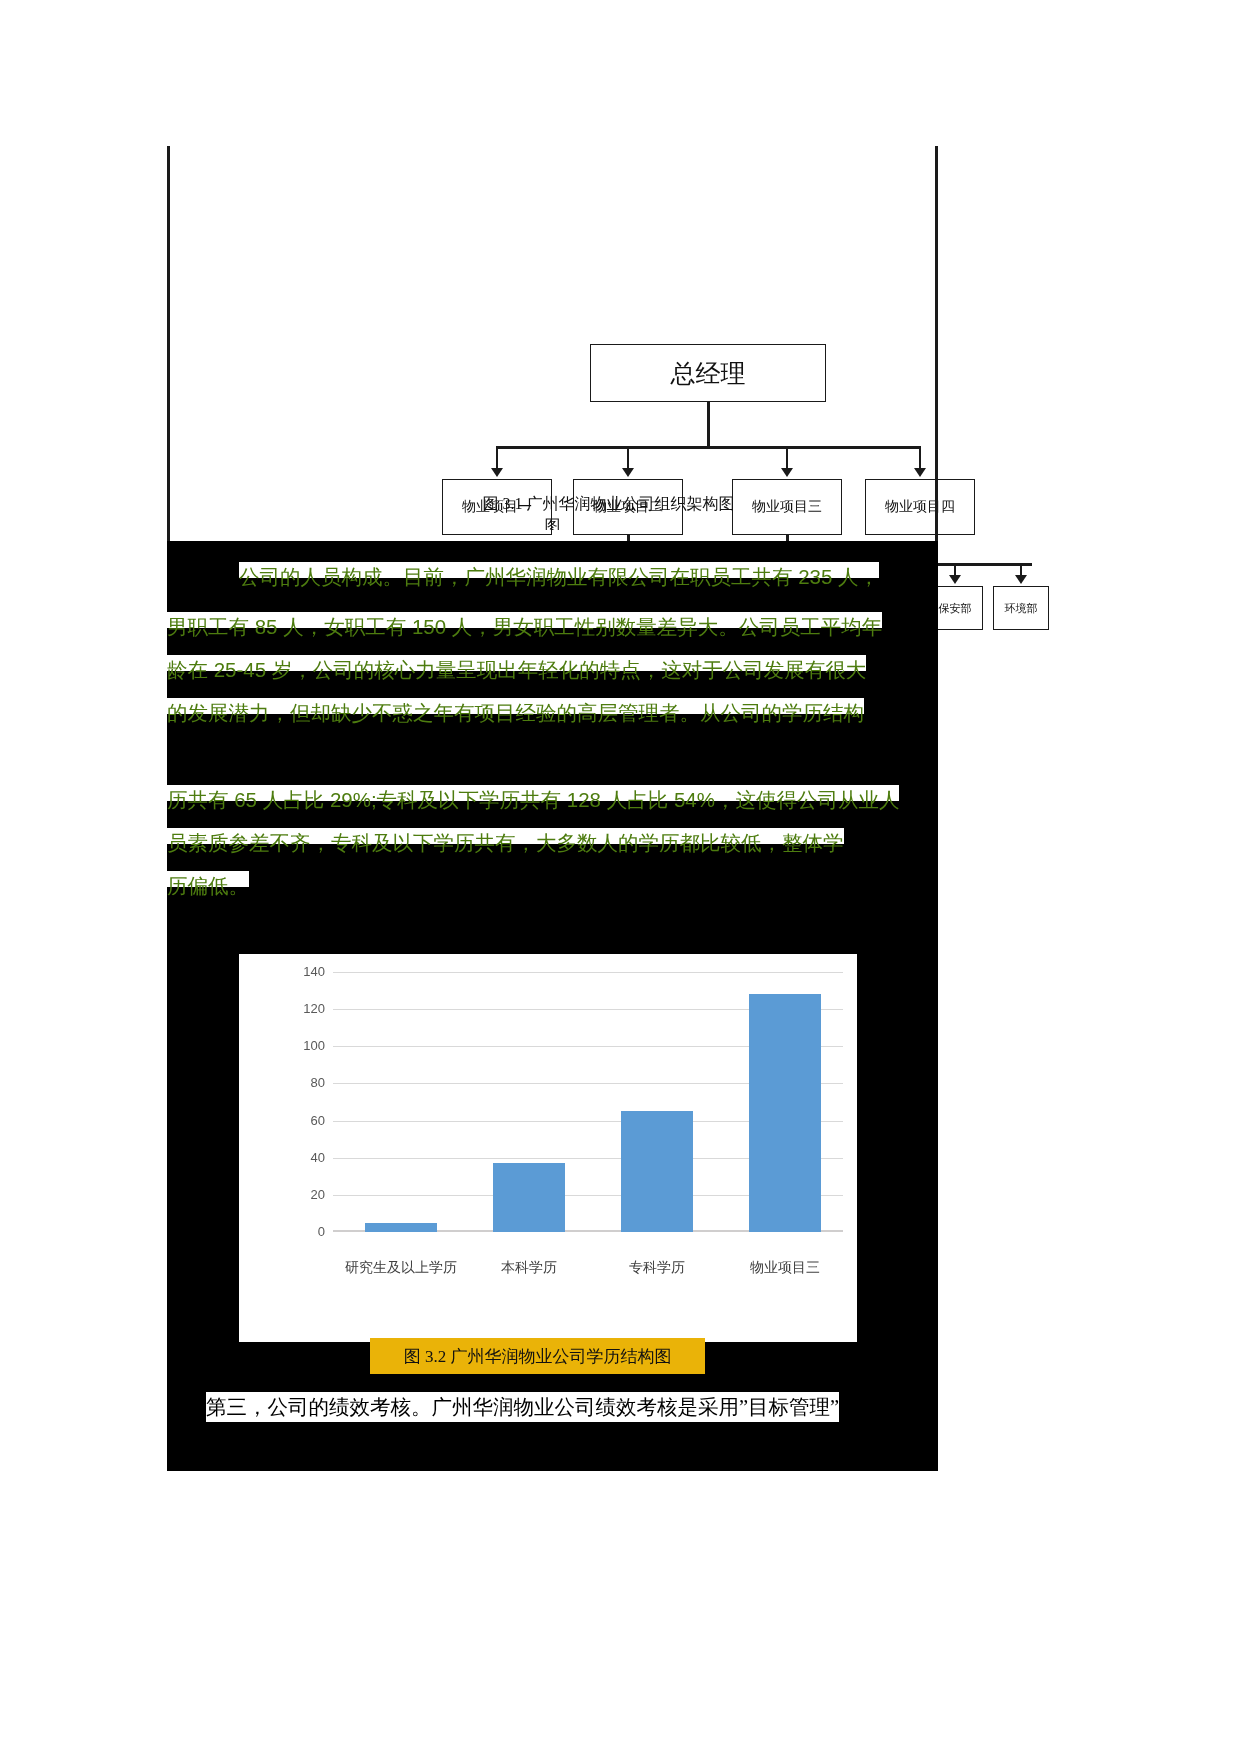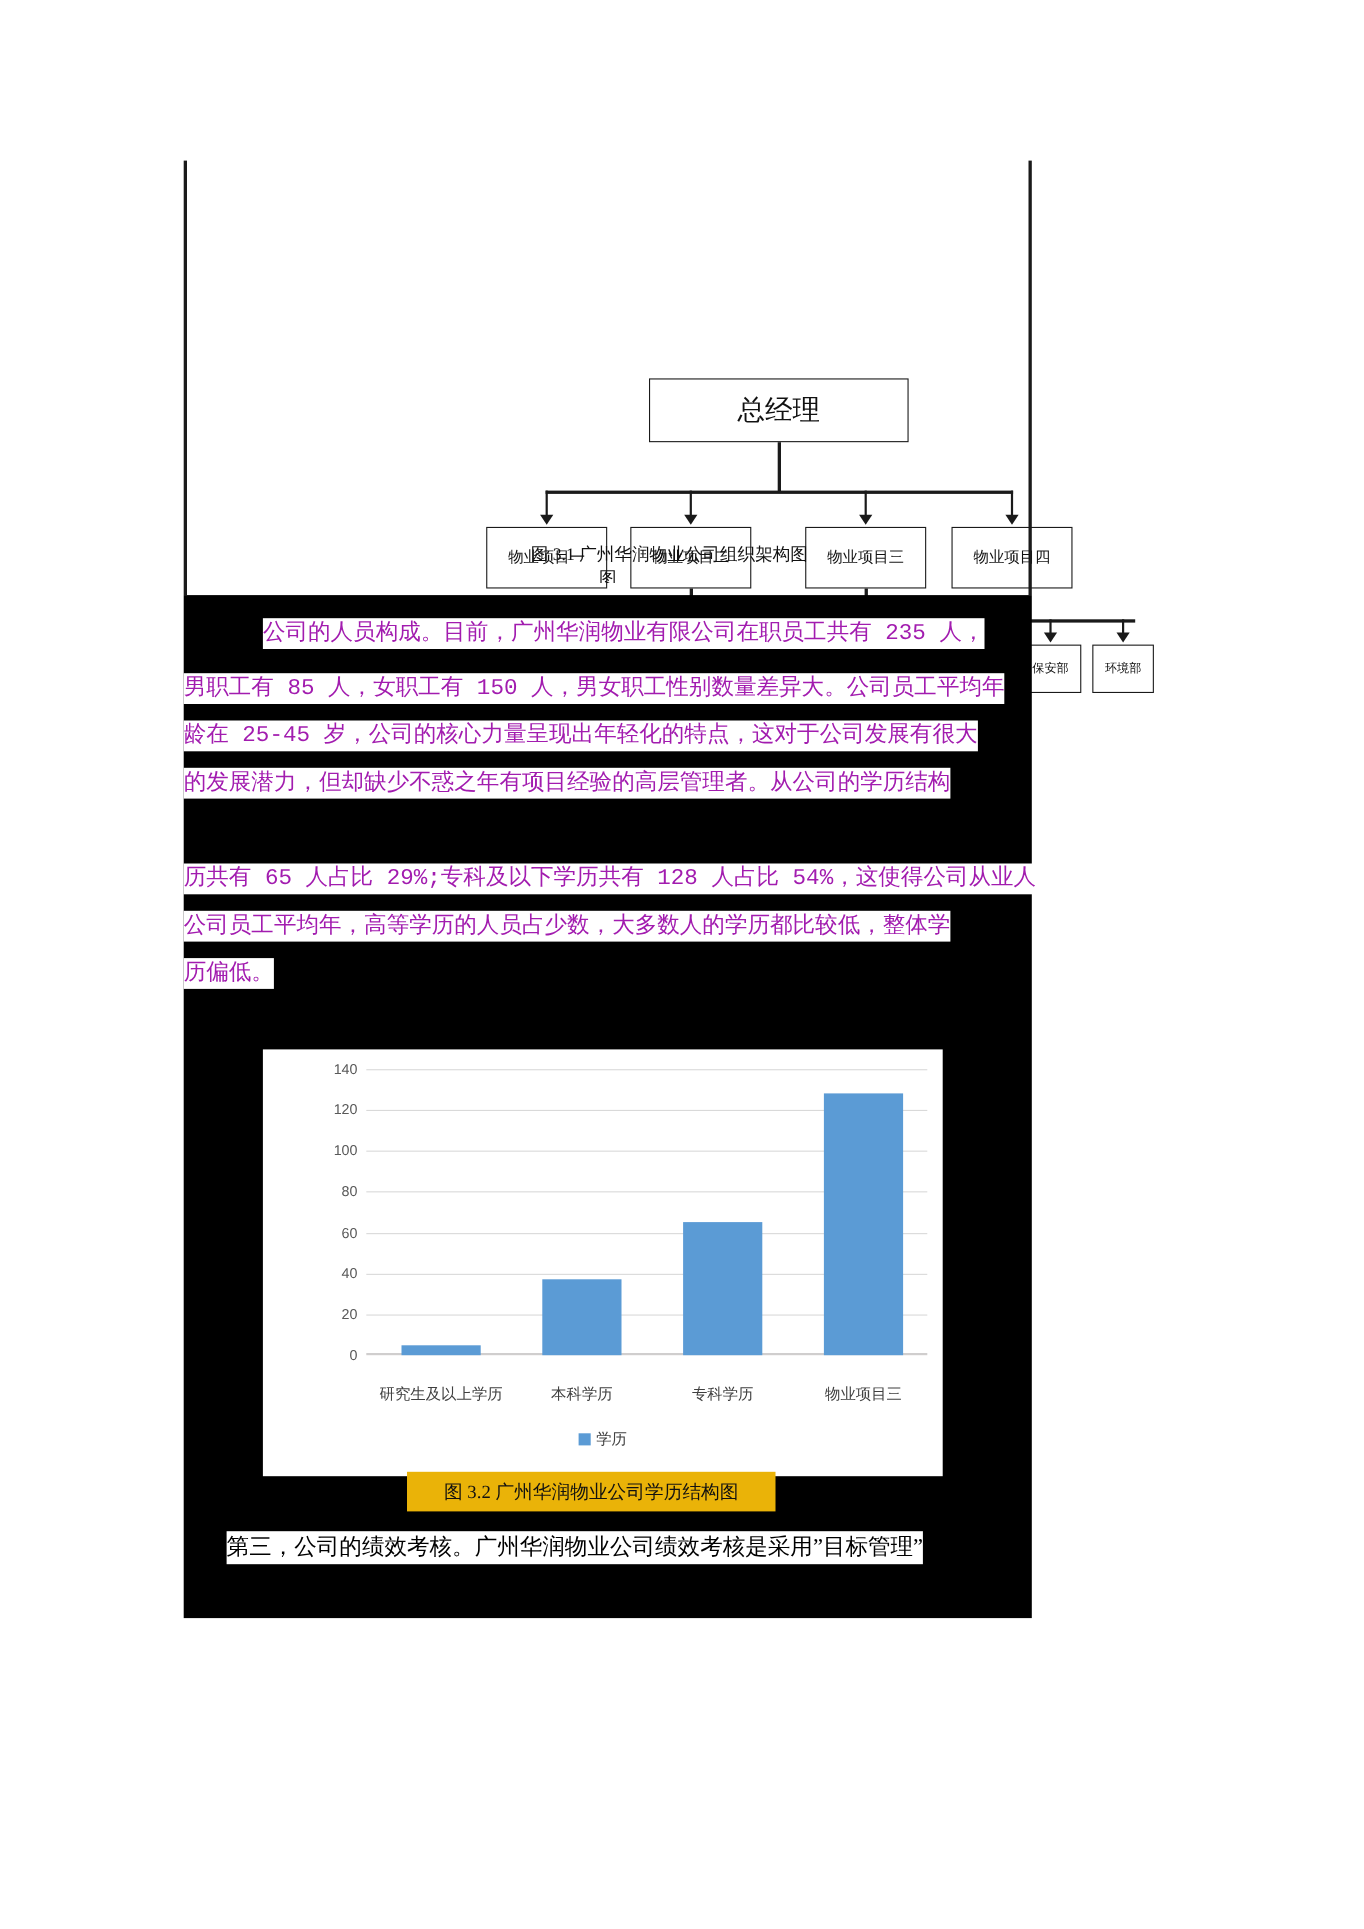--- a/index.html
+++ b/index.html
@@ -52,25 +52,25 @@
     font-family:"Liberation Serif","DejaVu Serif",serif;
   }
 
   
   #black-band{
     position:absolute;left:167px;top:541px;width:771px;height:930px;background:#000000;
   }
 
   .tline{
     position:absolute;
-    background:#ffffff;color:#a21caf;
-    font-family:Liberation Mono, monospace;
+    background:#ffffff;color:#4d7c0f;
+    font-family:Liberation Sans, sans-serif;
     font-size:20.5px;
     line-height:30px;
-    height:28px;
+    height:16px;
     white-space:nowrap;
     letter-spacing:0px;
   }
 
   
   #chart-card{
     position:absolute;left:239px;top:954px;width:618px;height:388px;
     background:#ffffff;
   }
   #plot{
@@ -178,21 +178,21 @@
   <div id="fig1-cap">图 3.1 广州华润物业公司组织架构图</div>
   <div id="fig1-cap2">图</div>
 
   <div id="black-band"></div>
 
   <div class="tline" style="left:239px;top:562px;">公司的人员构成。目前，广州华润物业有限公司在职员工共有 235 人，</div>
   <div class="tline" style="left:167px;top:612px;">男职工有 85 人，女职工有 150 人，男女职工性别数量差异大。公司员工平均年</div>
   <div class="tline" style="left:167px;top:655px;">龄在 25-45 岁，公司的核心力量呈现出年轻化的特点，这对于公司发展有很大</div>
   <div class="tline" style="left:167px;top:698px;">的发展潜力，但却缺少不惑之年有项目经验的高层管理者。从公司的学历结构</div>
   <div class="tline" style="left:167px;top:785px;">历共有 65 人占比 29%;专科及以下学历共有 128 人占比 54%，这使得公司从业人</div>
-  <div class="tline" style="left:167px;top:828px;">公司员工平均年，高等学历的人员占少数，大多数人的学历都比较低，整体学</div>
+  <div class="tline" style="left:167px;top:828px;">员素质参差不齐，专科及以下学历共有，大多数人的学历都比较低，整体学</div>
   <div class="tline" style="left:167px;top:871px;">历偏低。</div>
 
   <div id="chart-card">
     <div id="plot">
 
       <div class="gl" style="top:0px;"></div>
       <div class="gl" style="top:37px;"></div>
       <div class="gl" style="top:74px;"></div>
       <div class="gl" style="top:111px;"></div>
       <div class="gl" style="top:149px;"></div>
@@ -213,23 +213,20 @@
       <div class="bar" style="left:202px;width:72px;height:69px;"></div>
       <div class="bar" style="left:330px;width:72px;height:121px;"></div>
       <div class="bar" style="left:458px;width:72px;height:238px;"></div>
 
       <div class="xlab" style="left:52px;width:116px;">研究生及以上学历</div>
       <div class="xlab" style="left:180px;width:116px;">本科学历</div>
       <div class="xlab" style="left:308px;width:116px;">专科学历</div>
       <div class="xlab" style="left:436px;width:116px;">物业项目三</div>
     </div>
 
-    <div id="legend">
-      <span class="sw"></span><span>学历</span>
-    </div>
   </div>
 
   <div id="fig2-cap-wrap">
     <span id="fig2-cap">图 3.2 广州华润物业公司学历结构图</span>
   </div>
 
   <div id="last-line">第三，公司的绩效考核。广州华润物业公司绩效考核是采用”目标管理”</div>
 </div>
 
 </body></html>

